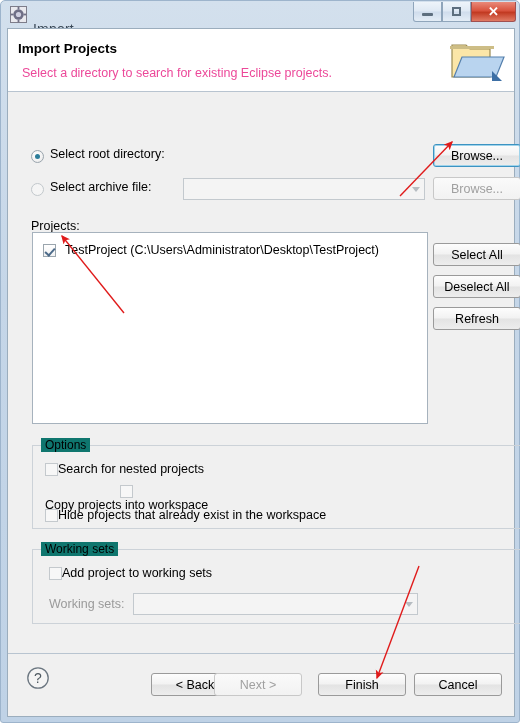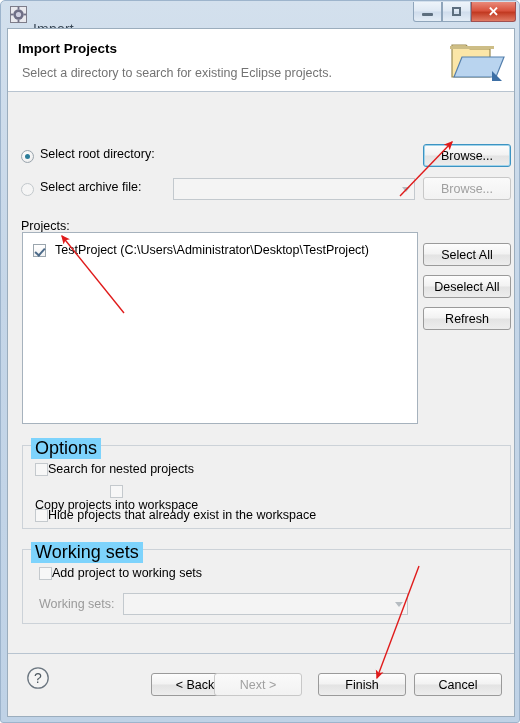--- a/index.html
+++ b/index.html
@@ -111,32 +111,32 @@
     position: absolute;
     left: 10px; top: 12px;
     font-size: 13.5px;
     font-weight: bold;
     color: #000;
   }
   #header-sub {
     position: absolute;
     left: 14px; top: 37px;
     font-size: 12.5px;
-    color: #737373;
+    color: #ec4899;
   }
   #header-icon {
     position: absolute;
     right: 8px; top: 6px;
     width: 62px; height: 52px;
   }
 
   
   #body-area {
     position: absolute;
-    left: 0; top: 64px;
+    left: 10px; top: 64px;
     width: 438px;
     height: 560px;
     background: #f0f0f0;
   }
 
   
   .lbl { position: absolute; font-size: 12.5px; color: #000; white-space: nowrap; }
   .lbl.dis { color: #9a9a9a; }
 
   
@@ -245,23 +245,23 @@
 
   
   .group {
     position: absolute;
     box-sizing: border-box;
     border: 1px solid #ccd2d8;
   }
   .group > .gtitle {
     position: absolute;
     top: -8px; left: 8px;
-    background: #7dd3fc;
+    background: #0f766e;
     padding: 0 4px;
-    font-size: 18px;
+    font-size: 12px;
     color: #000;
     white-space: nowrap;
   }
   .cbrow {
     position: absolute;
     display: flex;
     align-items: center;
   }
   .cbrow .ctxt { font-size: 12.5px; margin-left: 0; white-space: nowrap; }
 

